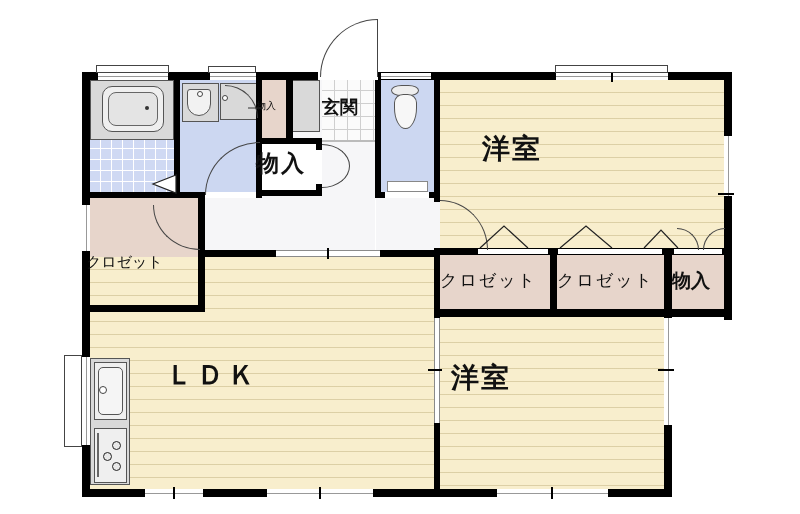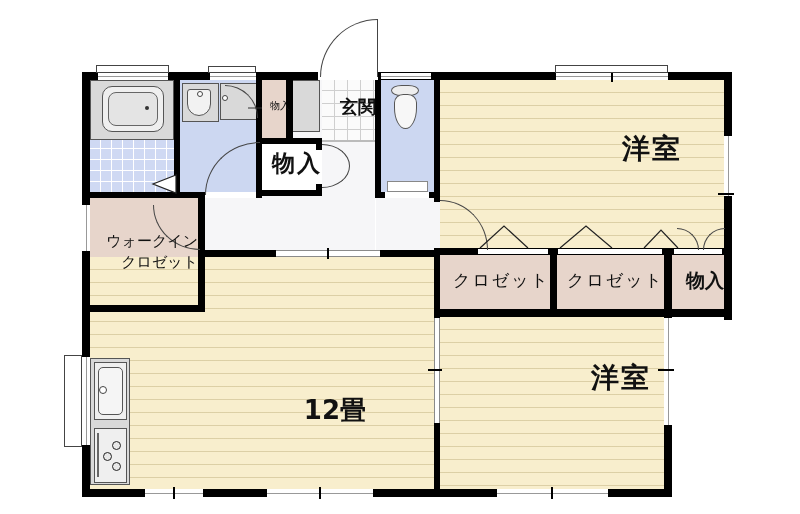--- a/index.html
+++ b/index.html
@@ -26,21 +26,21 @@
   .slide{background:#fff;}
   .slide.h{border-top:1px solid #8a8a8a;border-bottom:1px solid #8a8a8a;}
   .slide.v{border-left:1px solid #8a8a8a;border-right:1px solid #8a8a8a;}
   .tick{background:#000;}
   .frame{background:#fff;border:1px solid #444;}
   .arc{border:0 solid #444;background:transparent;}
   .arc.tl{border-top:1px solid #444;border-left:1px solid #444;border-top-left-radius:100%;}
   .arc.tr{border-top:1px solid #444;border-right:1px solid #444;border-top-right-radius:100%;}
   .arc.bl{border-bottom:1px solid #444;border-left:1px solid #444;border-bottom-left-radius:100%;}
   .arc.br{border-bottom:1px solid #444;border-right:1px solid #444;border-bottom-right-radius:100%;}
-  .txt{text-align:right;line-height:1.05;white-space:nowrap;}
+  .txt{text-align:left;line-height:1.05;white-space:nowrap;}
   .burner{border:1px solid #222;border-radius:50%;background:#e8e8e8;}
   svg.ov{position:absolute;left:0;top:0;}
 </style>
 </head>
 <body>
 
 <div id="plan">
 
   <div class="fixture" style="left:90px;top:80px;width:84px;height:60px;"></div>
   <div class="fill-bathtile" style="left:90px;top:140px;width:84px;height:52px;"></div>
@@ -161,21 +161,20 @@
     <polyline points="480,248 504,226 528,248" fill="none" stroke="#222" stroke-width="1.2"></polyline>
     <polyline points="560,248 586,226 612,248" fill="none" stroke="#222" stroke-width="1.2"></polyline>
     <polyline points="644,248 661,230 678,248" fill="none" stroke="#222" stroke-width="1.2"></polyline>
     <line x1="248" y1="108" x2="262" y2="108" stroke="#333" stroke-width="1"></line>
   </svg>
 
   <div class="txt" style="left:322px;top:98px;width:54px;font-size:18px;font-weight:600;">玄関</div>
   <div class="txt" style="left:256px;top:101px;width:34px;font-size:10px;">物入</div>
   <div class="txt" style="left:256px;top:151px;width:66px;font-size:23px;font-weight:600;letter-spacing:2px;">物入</div>
   <div class="txt" style="left:482px;top:134px;width:200px;font-size:28px;font-weight:600;letter-spacing:2px;">洋室</div>
-  <div class="txt" style="left:86px;top:234px;width:112px;font-size:15px;">ウォークイン</div>
   <div class="txt" style="left:86px;top:255px;width:112px;font-size:15px;">クロゼット</div>
   <div class="txt" style="left:440px;top:272px;width:110px;font-size:17px;letter-spacing:2px;">クロゼット</div>
   <div class="txt" style="left:557px;top:272px;width:107px;font-size:17px;letter-spacing:2px;">クロゼット</div>
   <div class="txt" style="left:672px;top:271px;width:52px;font-size:19px;font-weight:600;">物入</div>
-  <div class="txt" style="left:166px;top:397px;width:200px;font-size:26px;font-weight:600;">12畳</div>
+  <div class="txt" style="left:166px;top:361px;width:200px;font-size:27px;font-weight:600;letter-spacing:4px;">ＬＤＫ</div>
   <div class="txt" style="left:451px;top:363px;width:200px;font-size:28px;font-weight:600;letter-spacing:2px;">洋室</div>
 
 </div>
 
 </body></html>

